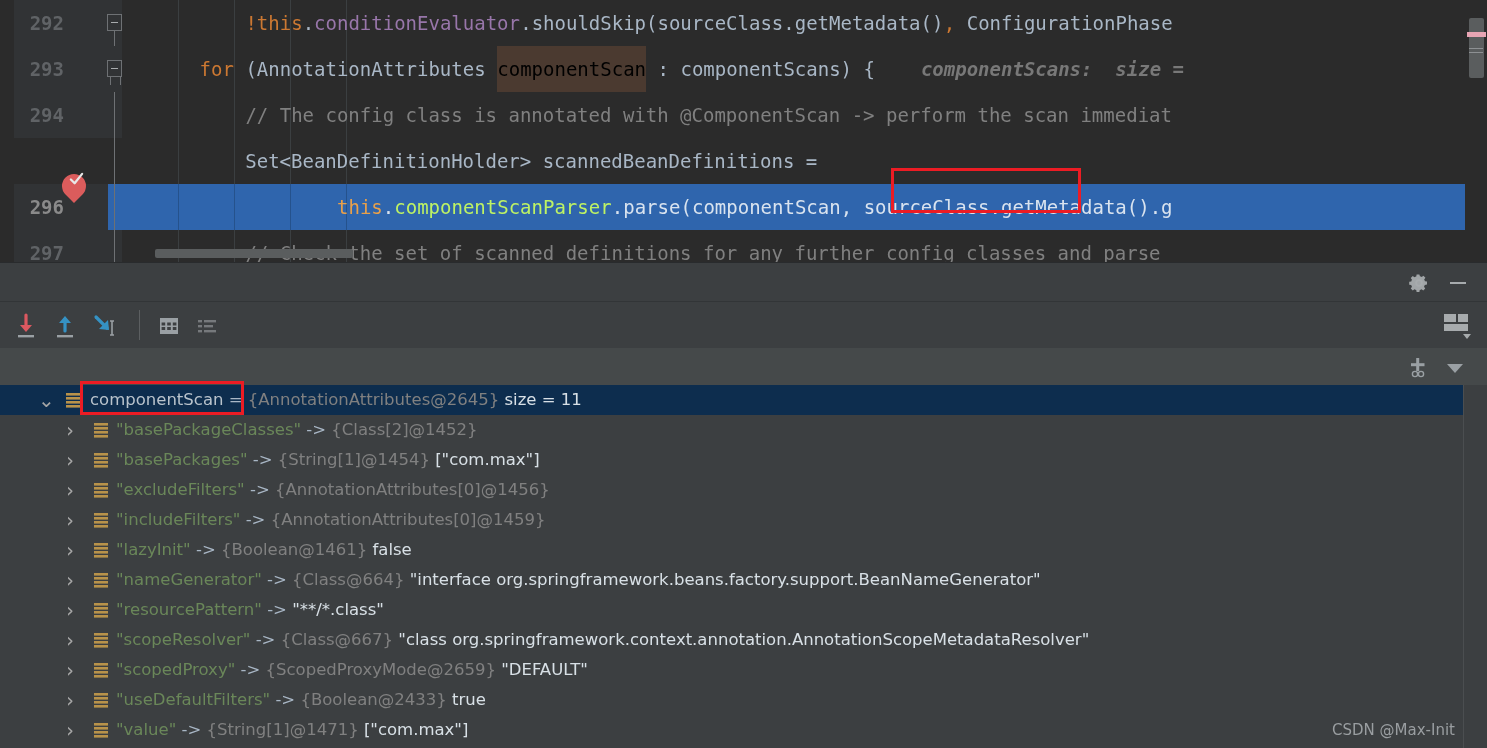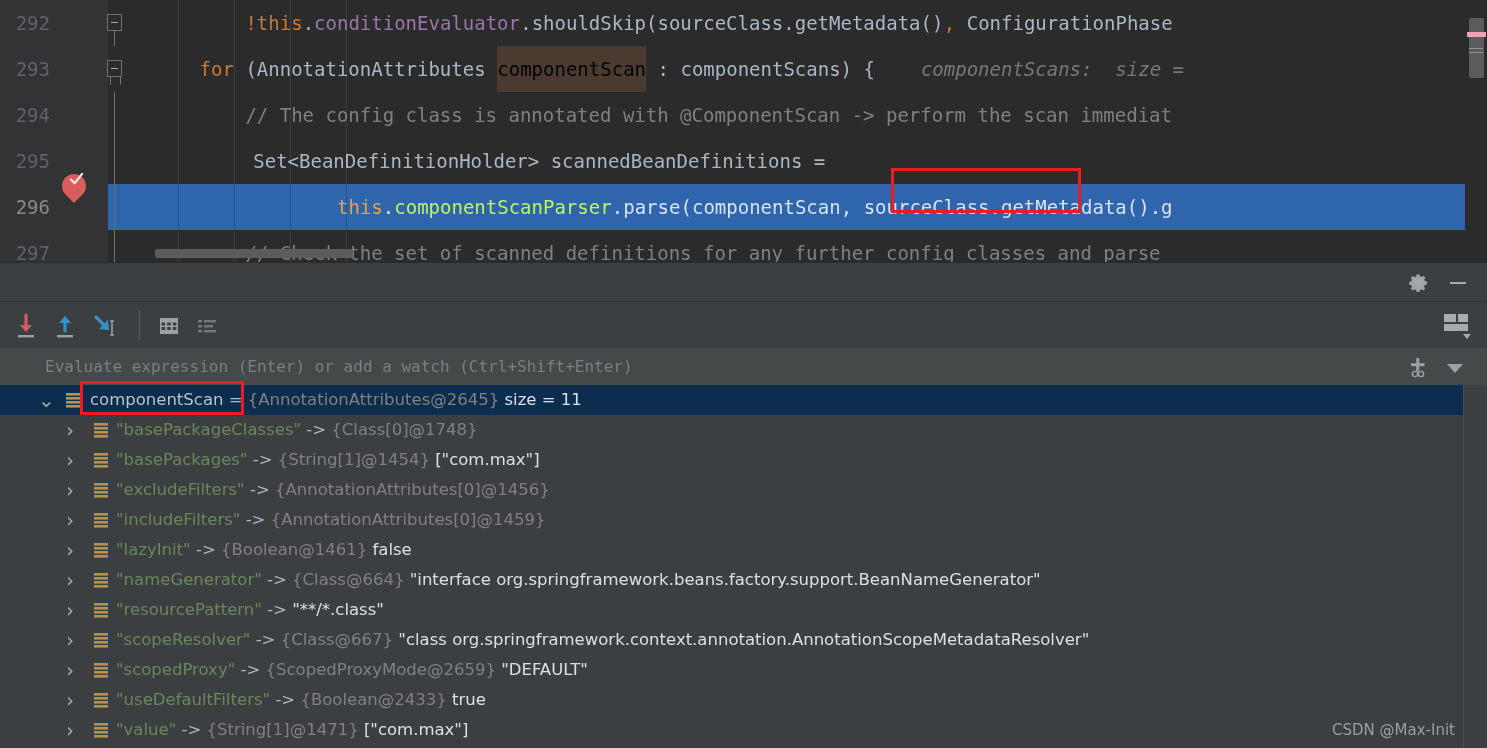--- a/index.html
+++ b/index.html
@@ -23,29 +23,30 @@
   .code-line {
     position: relative;
     height: 46px;
     line-height: 46px;
     white-space: pre;
     font-family: "DejaVu Sans Mono", monospace;
     font-size: 19px;
   }
   .gutter {
     position: absolute;
-    left: 0; top: 0;
+    left: 14px; top: 0;
     width: 108px; height: 46px;
     background: #313335;
     text-align: right;
     color: #606366;
     font-family: "DejaVu Sans Mono", monospace;
     font-size: 19px;
     box-sizing: border-box;
     padding-right: 58px;
+    font-weight: bold;
   }
   .gutter.on-line { color: #8a8a8a; }
   .code-body {
     position: absolute;
     left: 108px; top: 0;
     right: 0; height: 46px;
   }
   .code-line.hl .code-body { background: #2f65ad; }
   .code-line.hl .gutter { background: #313335; }
 
@@ -63,21 +64,21 @@
     height: 46px;
     line-height: 46px;
     white-space: pre;
     font-family: "DejaVu Sans Mono", monospace;
     font-size: 19px;
   }
   .kw      { color: #cc7832; }
   .plain   { color: #a9b7c6; }
   .cmt     { color: #808080; }
   .field   { color: #9876aa; }
-  .inline-hint { color: #787878; font-style: italic; }
+  .inline-hint { color: #787878; font-style: italic; font-weight: bold; }
   .punct   { color: #cc7832; }
   .varhl   { background: #4b3a30; }
   .hl .plain, .hl .varhl { color: #d9e3ef; }
   .hl .field { color: #bef264; }
   .hl .kw { color: #e8a04a; }
 
   
   .fold-mark {
     position: absolute;
     left: 4px;
@@ -360,21 +361,21 @@
   }
 </style>
 </head>
 <body>
 
 <div id="editor">
   <div id="editor-lines">
       <div class="code-line"><div class="gutter">292</div><div class="code-body"><div class="guide" style="left: 70px;"></div><div class="guide" style="left: 126px;"></div><div class="guide" style="left: 182px;"></div><div class="guide" style="left: 238px;"></div><span class="txt plain" style="left: 0px;">            </span><span class="txt punct" style="left: 137.4px;">!</span><span class="txt kw" style="left: 148.85px;">this</span><span class="txt plain" style="left: 194.65px;">.</span><span class="txt field" style="left: 206.1px;">conditionEvaluator</span><span class="txt plain" style="left: 412.2px;">.shouldSkip(sourceClass.getMetadata()</span><span class="txt punct" style="left: 835.85px;">,</span><span class="txt plain" style="left: 847.3px;"> ConfigurationPhase</span></div></div>
       <div class="code-line"><div class="gutter">293</div><div class="code-body"><div class="guide" style="left: 70px;"></div><div class="guide" style="left: 126px;"></div><div class="guide" style="left: 182px;"></div><div class="guide" style="left: 238px;"></div><span class="txt plain" style="left: 0px;">        </span><span class="txt kw" style="left: 91.6px;">for</span><span class="txt plain" style="left: 125.95px;"> (AnnotationAttributes </span><span class="txt varhl" style="left: 389.3px;">componentScan</span><span class="txt plain" style="left: 538.15px;"> : componentScans) {</span><span class="txt inline-hint" style="left: 767.15px;">    componentScans:  size =</span></div></div>
       <div class="code-line"><div class="gutter">294</div><div class="code-body"><div class="guide" style="left: 70px;"></div><div class="guide" style="left: 126px;"></div><div class="guide" style="left: 182px;"></div><div class="guide" style="left: 238px;"></div><span class="txt plain" style="left: 0px;">            </span><span class="txt cmt" style="left: 137.4px;">// The config class is annotated with @ComponentScan -&gt; perform the scan immediat</span></div></div>
-      <div class="code-line"><div class="gutter">295</div><div class="code-body"><div class="guide" style="left: 70px;"></div><div class="guide" style="left: 126px;"></div><div class="guide" style="left: 182px;"></div><div class="guide" style="left: 238px;"></div><span class="txt plain" style="left: 8px;">            Set&lt;BeanDefinitionHolder&gt; scannedBeanDefinitions =</span></div></div>
+      <div class="code-line"><div class="code-body"><div class="guide" style="left: 70px;"></div><div class="guide" style="left: 126px;"></div><div class="guide" style="left: 182px;"></div><div class="guide" style="left: 238px;"></div><span class="txt plain" style="left: 0px;">            Set&lt;BeanDefinitionHolder&gt; scannedBeanDefinitions =</span></div></div>
       <div class="code-line hl"><div class="gutter on-line">296</div><div class="code-body"><div class="guide" style="left: 70px;"></div><div class="guide" style="left: 126px;"></div><div class="guide" style="left: 182px;"></div><div class="guide" style="left: 238px;"></div><span class="txt plain" style="left: 0px;">                    </span><span class="txt kw" style="left: 229px;">this</span><span class="txt plain" style="left: 274.8px;">.</span><span class="txt field" style="left: 286.25px;">componentScanParser</span><span class="txt plain" style="left: 503.8px;">.parse</span><span class="txt plain" style="left: 572.5px;">(</span><span class="txt plain" style="left: 583.95px;">componentScan</span><span class="txt plain" style="left: 732.8px;">, sourceClass.getMetadata().g</span></div></div>
       <div class="code-line"><div class="gutter">297</div><div class="code-body"><div class="guide" style="left: 70px;"></div><div class="guide" style="left: 126px;"></div><div class="guide" style="left: 182px;"></div><div class="guide" style="left: 238px;"></div><span class="txt plain" style="left: 0px;">            </span><span class="txt cmt" style="left: 137.4px;">// Check the set of scanned definitions for any further config classes and parse</span></div></div>
     </div>
 
   <div class="fold-mark" style="top:14px; left:107px;"></div>
   <div class="fold-stem" style="top:31px; left:114px; height:15px;"></div>
   <div class="fold-mark" style="top:60px; left:107px;"></div>
   <div class="fold-tip" style="top:77px; left:110px;"></div>
   <div class="fold-stem" style="top:92px; left:114px; height:170px;"></div>
 
@@ -471,21 +472,20 @@
   </div>
 </div>
 
 <div id="eval-left-chevron">
   <svg viewBox="0 0 28 37" width="28" height="37">
     <path d="M4 15 L20 15 L12 25 Z" fill="#9aa0a4"></path>
   </svg>
 </div>
 
 <div id="eval-bar">
-  <div id="eval-placeholder">Evaluate expression (Enter) or add a watch (Ctrl+Shift+Enter)</div>
 
   <div id="eval-add-wrap">
     <svg viewBox="0 0 24 24" width="24" height="24">
       <rect x="10.2" y="3" width="3" height="13" fill="#9aa0a4"></rect>
       <rect x="5" y="8.2" width="13.5" height="3" fill="#9aa0a4"></rect>
       <circle cx="9" cy="19" r="2.6" fill="none" stroke="#9aa0a4" stroke-width="1.4"></circle>
       <circle cx="15" cy="19" r="2.6" fill="none" stroke="#9aa0a4" stroke-width="1.4"></circle>
     </svg>
   </div>
 
@@ -517,21 +517,21 @@
         <rect x="0" y="0" width="14" height="2.6" fill="#b8924a"></rect>
         <rect x="0" y="4" width="14" height="2.6" fill="#b8924a"></rect>
         <rect x="0" y="8" width="14" height="2.6" fill="#b8924a"></rect>
         <rect x="0" y="12" width="14" height="2.6" fill="#b8924a"></rect>
       </svg><span class="var-text"><span class="k-rootname">componentScan</span><span class="k-arrow"> = </span><span class="k-type">{AnnotationAttributes@2645} </span><span class="k-val">size = 11</span></span></div>
     <div class="var-row"><span class="chev" style="font-size: 19px;">›</span><svg viewBox="0 0 14 15" width="14" height="15" class="fld-icon">
         <rect x="0" y="0" width="14" height="2.6" fill="#b8924a"></rect>
         <rect x="0" y="4" width="14" height="2.6" fill="#b8924a"></rect>
         <rect x="0" y="8" width="14" height="2.6" fill="#b8924a"></rect>
         <rect x="0" y="12" width="14" height="2.6" fill="#b8924a"></rect>
-      </svg><span class="var-text"><span class="k-name">"basePackageClasses"</span><span class="k-arrow"> -&gt; </span><span class="k-type">{Class[0]@1748} </span><span class="k-val"></span></span></div>
+      </svg><span class="var-text"><span class="k-name">"basePackageClasses"</span><span class="k-arrow"> -&gt; </span><span class="k-type">{Class[2]@1452} </span><span class="k-val"></span></span></div>
     <div class="var-row"><span class="chev" style="font-size: 19px;">›</span><svg viewBox="0 0 14 15" width="14" height="15" class="fld-icon">
         <rect x="0" y="0" width="14" height="2.6" fill="#b8924a"></rect>
         <rect x="0" y="4" width="14" height="2.6" fill="#b8924a"></rect>
         <rect x="0" y="8" width="14" height="2.6" fill="#b8924a"></rect>
         <rect x="0" y="12" width="14" height="2.6" fill="#b8924a"></rect>
       </svg><span class="var-text"><span class="k-name">"basePackages"</span><span class="k-arrow"> -&gt; </span><span class="k-type">{String[1]@1454} </span><span class="k-val">["com.max"]</span></span></div>
     <div class="var-row"><span class="chev" style="font-size: 19px;">›</span><svg viewBox="0 0 14 15" width="14" height="15" class="fld-icon">
         <rect x="0" y="0" width="14" height="2.6" fill="#b8924a"></rect>
         <rect x="0" y="4" width="14" height="2.6" fill="#b8924a"></rect>
         <rect x="0" y="8" width="14" height="2.6" fill="#b8924a"></rect>

